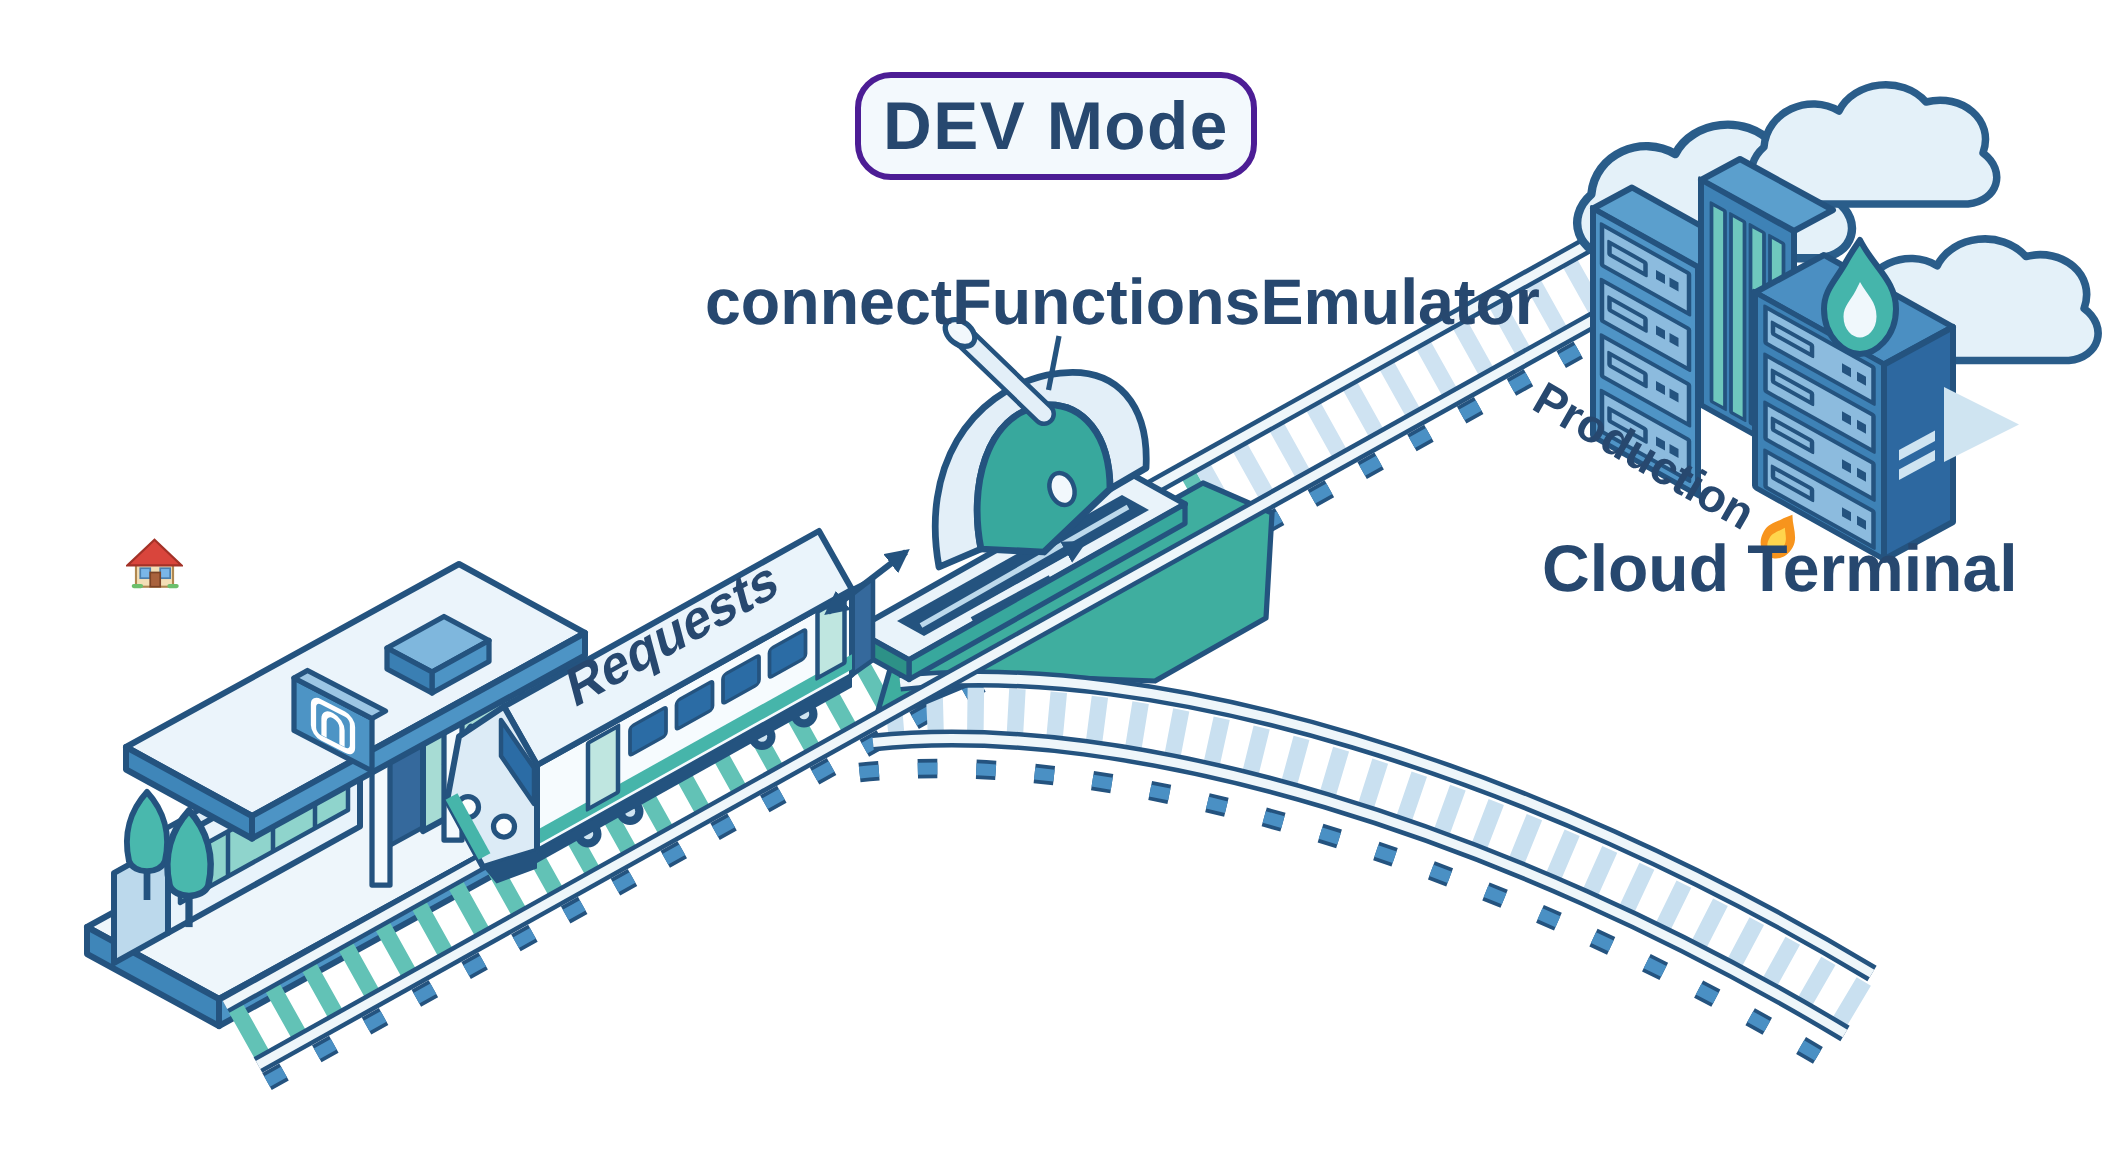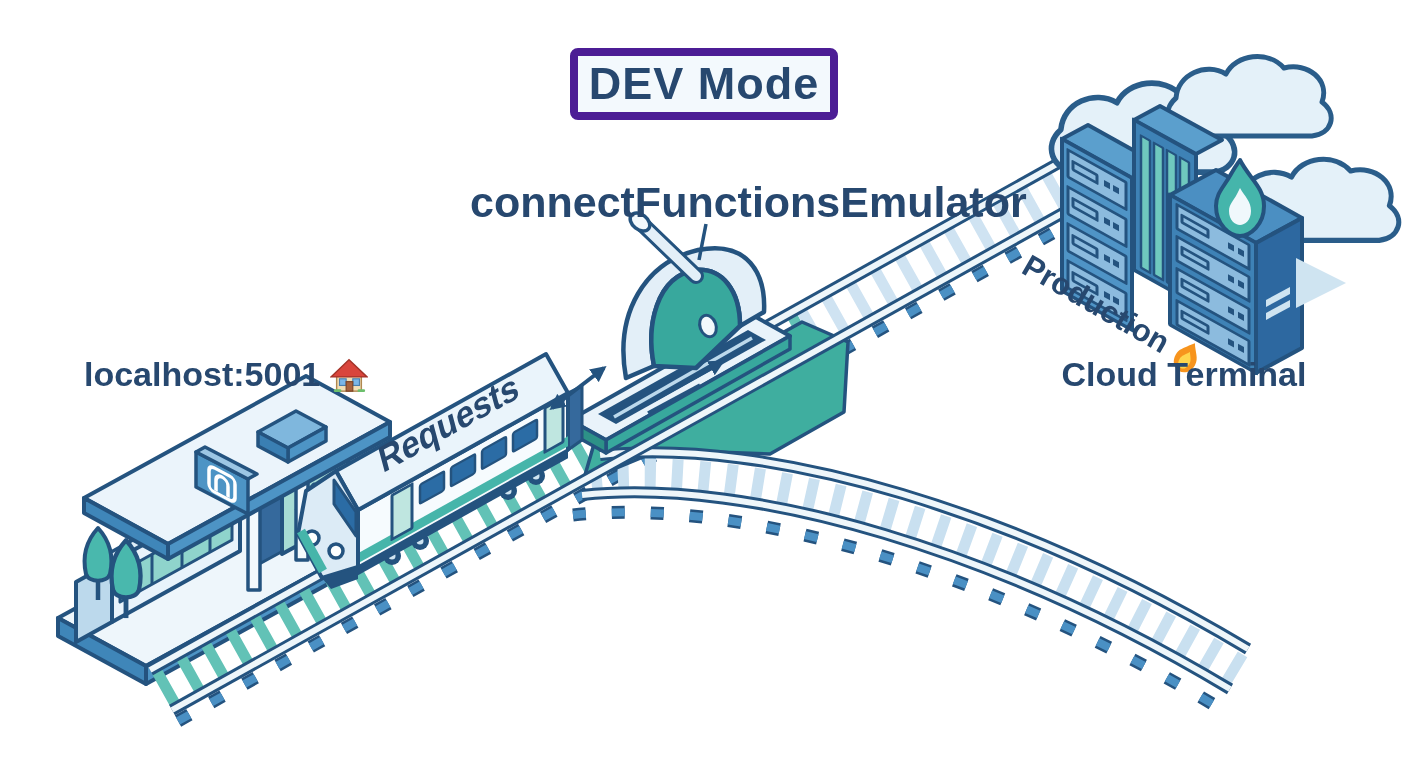--- a/index.html
+++ b/index.html
@@ -2,29 +2,29 @@
 <html><head>
 <meta charset="utf-8">
 <style>
   html,body{margin:0;padding:0;background:#fff;}
   .wrap{position:relative;width:1408px;height:768px;background:#ffffff;overflow:hidden;
         font-family:"Liberation Sans",sans-serif;}
   .art{position:absolute;left:0;top:0;}
   .lbl{position:absolute;color:#27486f;font-weight:700;line-height:1.1;white-space:nowrap;}
   .badge{position:absolute;left:570px;top:48px;width:268px;height:72px;box-sizing:border-box;
          display:flex;align-items:center;justify-content:center;
-         border:8px solid #4c1d95;border-radius:8px;background:#f3f9fd;
+         border:4px solid #4c1d95;border-radius:24px;background:#f3f9fd;
          color:#27486f;font-size:45px;font-weight:700;letter-spacing:1px;}
   .emulator{left:470px;top:179px;width:480px;text-align:center;font-size:43px;}
   .localhost{left:84px;top:356px;display:flex;align-items:center;gap:10px;font-size:34px;}
   .requests{left:346px;top:404px;width:205px;text-align:center;font-size:35px;
             transform:rotate(-29deg) skewX(-14deg);}
   .production{left:1034px;top:248px;display:flex;align-items:center;gap:8px;font-size:31px;
               transform:rotate(30deg);transform-origin:left top;}
-  .terminal{left:1028px;top:356px;width:312px;text-align:center;font-size:34px;}
+  .terminal{left:1028px;top:356px;width:312px;text-align:center;font-size:44px;}
   .emoji{display:block;}
 </style>
 </head>
 <body>
 
 <div class="wrap">
 
 <svg class="art" width="1408" height="768" viewBox="0 0 1408 768">
   <defs>
     <marker id="ah" viewBox="0 0 10 10" refX="8" refY="5" markerWidth="4" markerHeight="4" orient="auto-start-reverse">
@@ -224,21 +224,20 @@
   </g>
 </svg>
 
   <div class="badge">
     <span>DEV Mode</span>
   </div>
 
   <div class="lbl emulator">connectFunctionsEmulator</div>
 
   <div class="lbl localhost">
-    <span>localhost:5001</span>
     <svg class="emoji" width="38" height="38" viewBox="-20 -20 40 40">
       <rect x="-13" y="0" width="26" height="17" fill="#f3dfb6" stroke="#b08850" stroke-width="1.5"></rect>
       <polygon points="-19,2 0,-16 19,2" fill="#d9453c" stroke="#a33228" stroke-width="1.5"></polygon>
       <rect x="-10" y="4" width="7" height="7" fill="#7ab6e8" stroke="#4b7fae" stroke-width="1.2"></rect>
       <rect x="4" y="4" width="7" height="7" fill="#7ab6e8" stroke="#4b7fae" stroke-width="1.2"></rect>
       <rect x="-3" y="7" width="7" height="10" fill="#a9623d" stroke="#7c4427" stroke-width="1.2"></rect>
       <rect x="-16" y="15" width="8" height="3" rx="1.5" fill="#6cbf6c"></rect>
       <rect x="9" y="15" width="8" height="3" rx="1.5" fill="#6cbf6c"></rect>
     </svg>
   </div>

